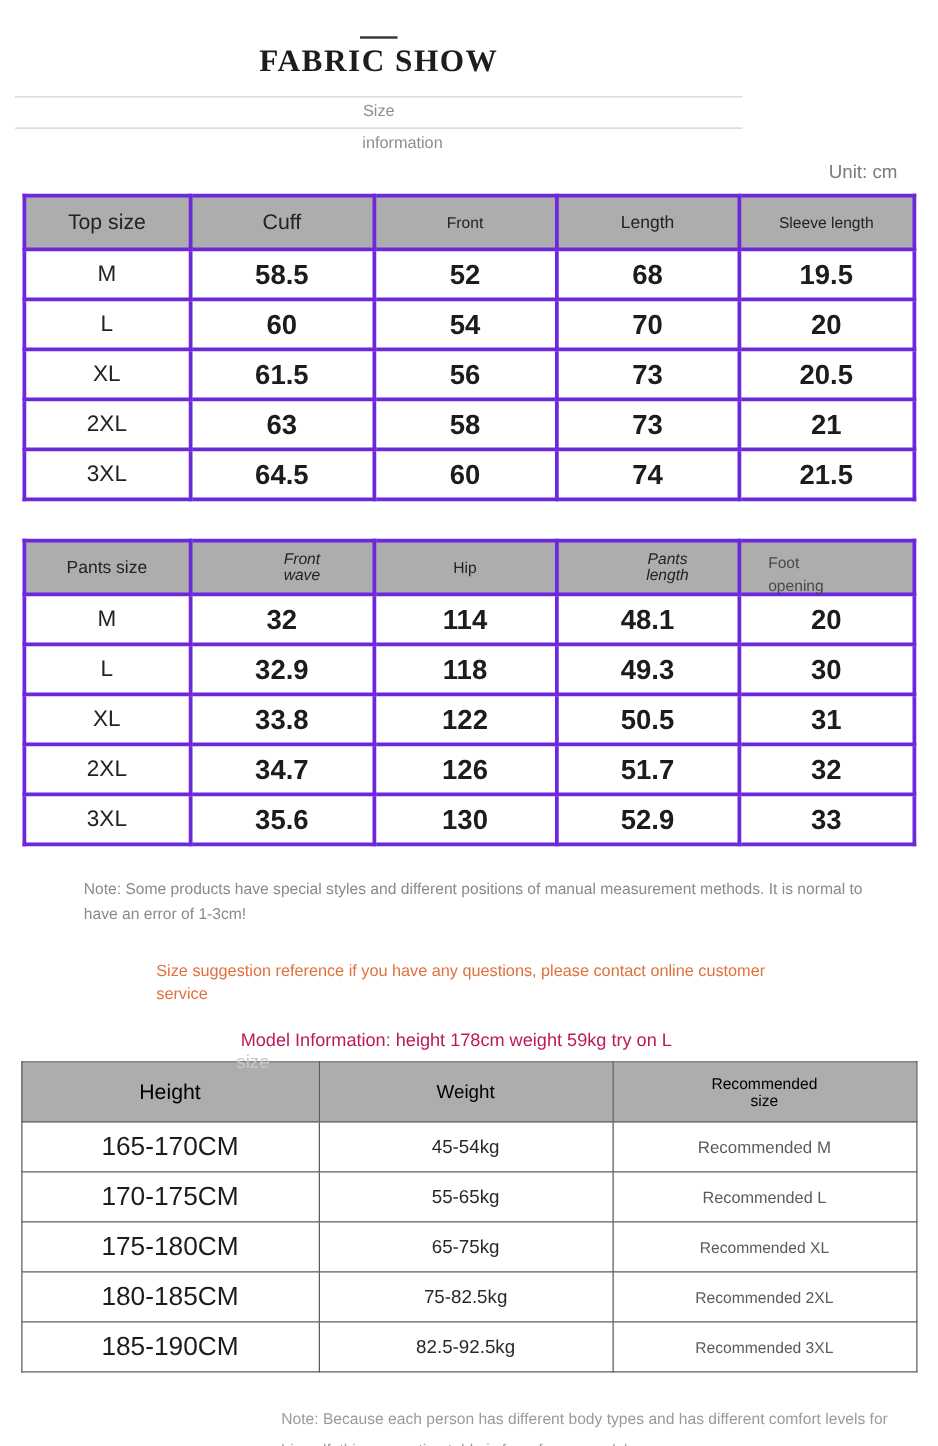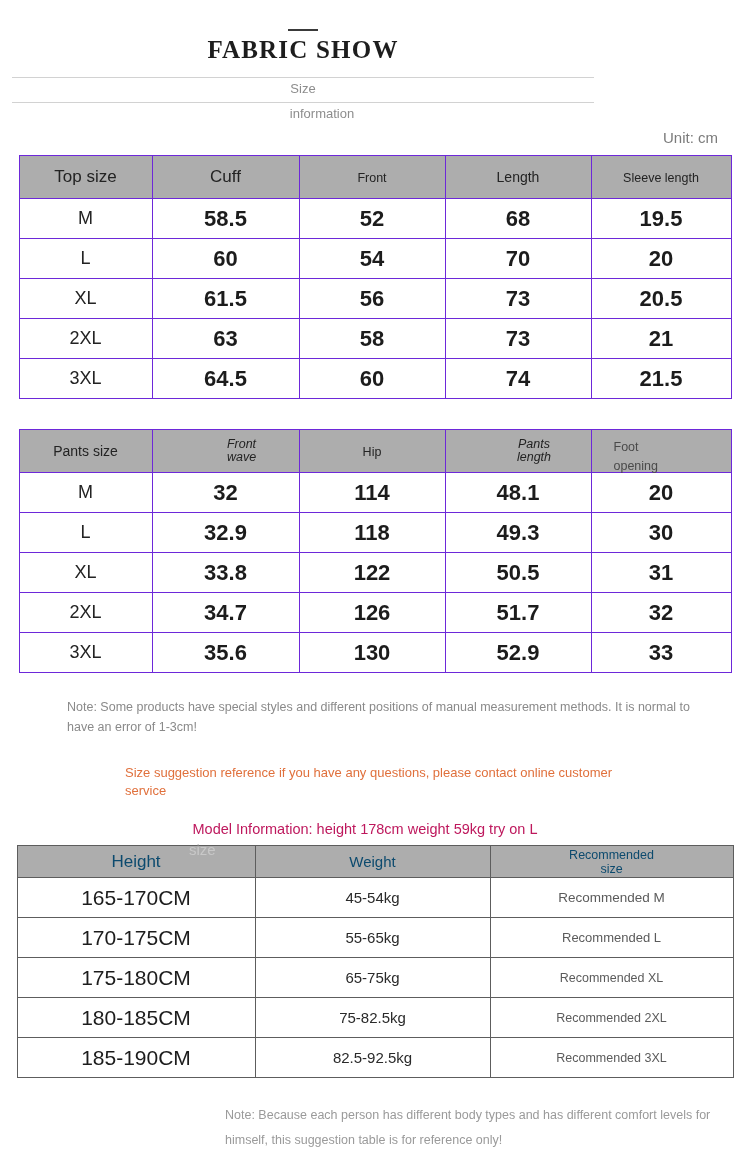--- a/index.html
+++ b/index.html
@@ -58,21 +58,21 @@
   }
 
   
   .sz-table {
     border-collapse: collapse;
     table-layout: fixed;
     margin: 0 auto;
     width: 712px;
   }
   .sz-table td, .sz-table th {
-    border: 1px solid #6d28d9;
+    border: 3px solid #6d28d9;
     text-align: center;
     padding: 0;
     overflow: visible;
   }
   .sz-table thead th {
     background: #adadad;
     height: 43px;
     font-weight: normal;
     color: #232323;
     vertical-align: middle;
@@ -151,23 +151,23 @@
     width: 716px;
     position: relative;
   }
   .rec-table td, .rec-table th {
     border: 1px solid #5d5d5d;
     text-align: center;
     padding: 0;
   }
   .rec-table thead th {
     background: #adadad;
-    height: 32px;
+    height: 48px;
     font-weight: normal;
-    color: #0c4a6e;
+    color: #000000;
     vertical-align: middle;
   }
   .rec-table tbody td { background: #fff; height: 40px; vertical-align: middle; }
   .rec-h-height { font-size: 17px; }
   .rec-h-weight { font-size: 15px; }
   .rec-h-rec { font-size: 12.5px; line-height: 1.12; display: block; }
   .c-height { font-size: 21px; color: #1c1c1c; font-weight: 400; }
   .c-weight { font-size: 15px; color: #2a2a2a; }
   .c-rec { color: #5b5b5b; }
 

